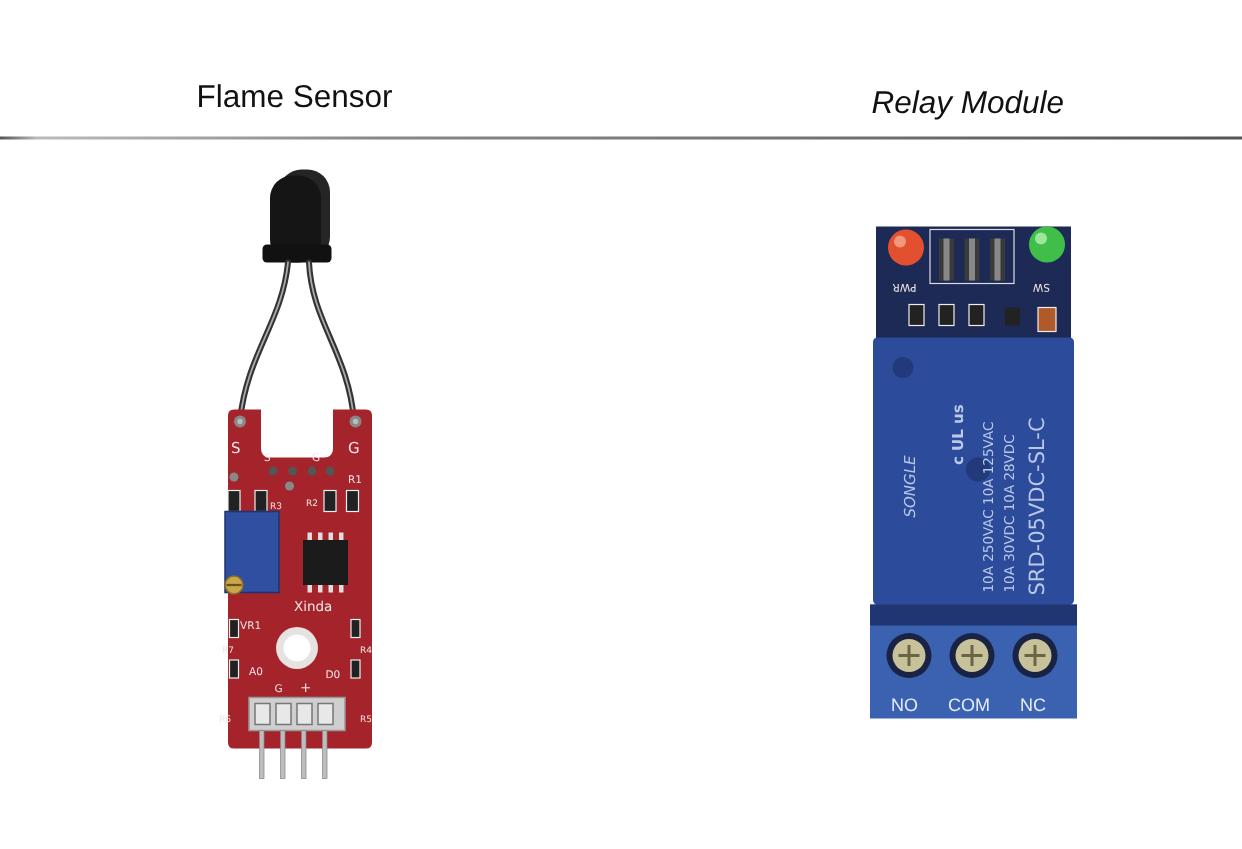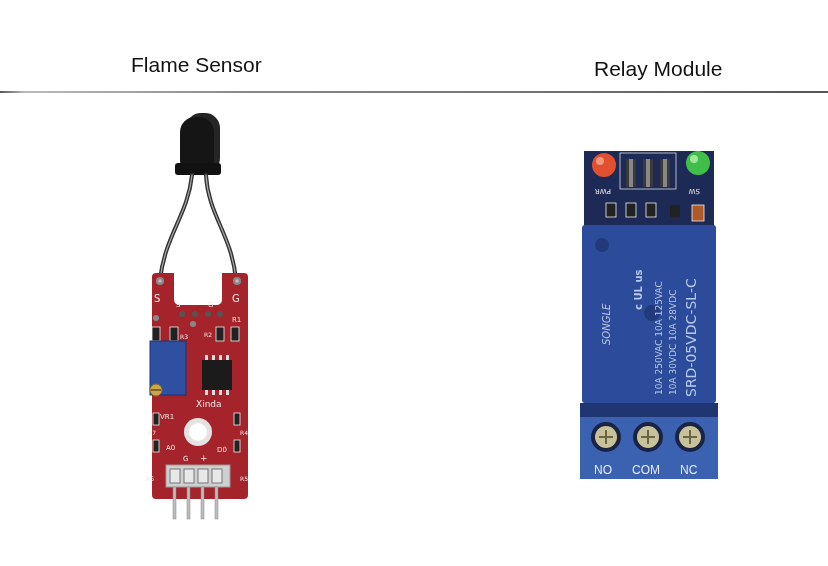--- a/index.html
+++ b/index.html
@@ -4,21 +4,21 @@
 <style>
   html, body { margin: 0; padding: 0; }
   body {
     width: 828px; height: 566px; background: #ffffff; position: relative; overflow: hidden;
     font-family: "Liberation Sans", sans-serif;
   }
   .caption {
     position: absolute; font-size: 21px; color: #111; font-weight: normal; white-space: nowrap;
   }
   #cap-left { left: 131px; top: 53px; }
-  #cap-right { left: 594px; top: 57px; }
+  #cap-right { left: 581px; top: 57px; font-style: italic; }
   .divider {
     position: absolute; left: 0; top: 91px; width: 828px; height: 2px;
     background: linear-gradient(to right, #555 0%, #bbb 3%, #888 30%, #777 60%, #555 100%);
   }
   svg { position: absolute; }
   .silk { font-family: "DejaVu Sans", sans-serif; fill: #f2e6e6; }
   .relay-txt { font-family: "DejaVu Sans", sans-serif; fill: #b9c9e8; }
   .term-txt { font-family: "Liberation Sans", sans-serif; fill: #e6ecf7; font-size: 12px; }
 </style>
 </head>

